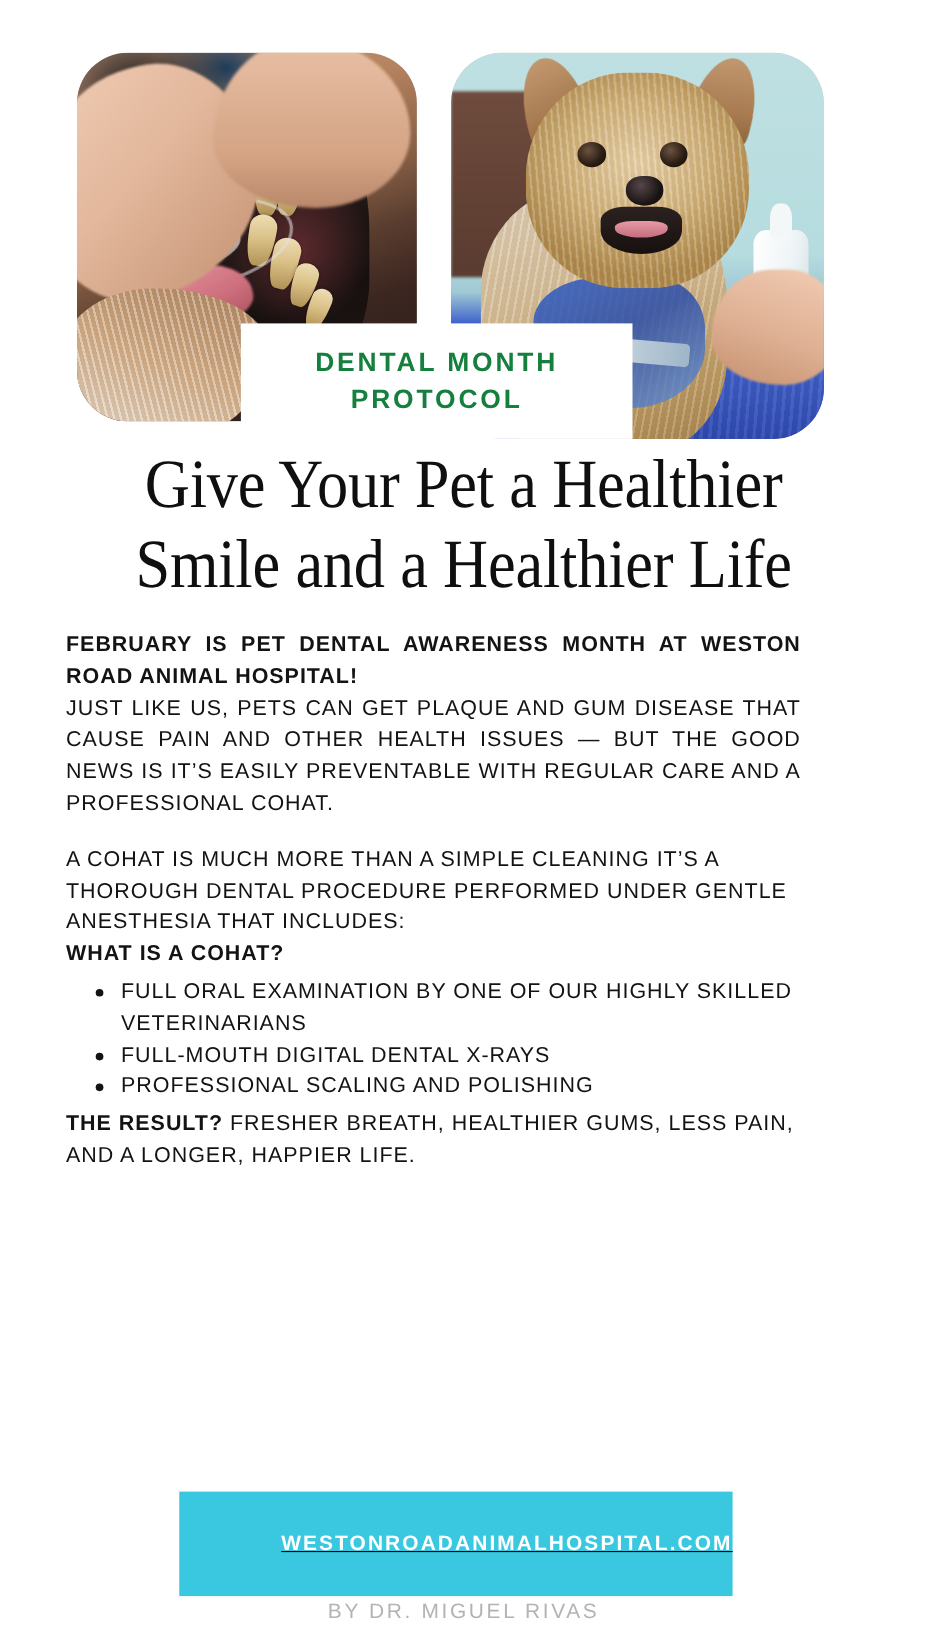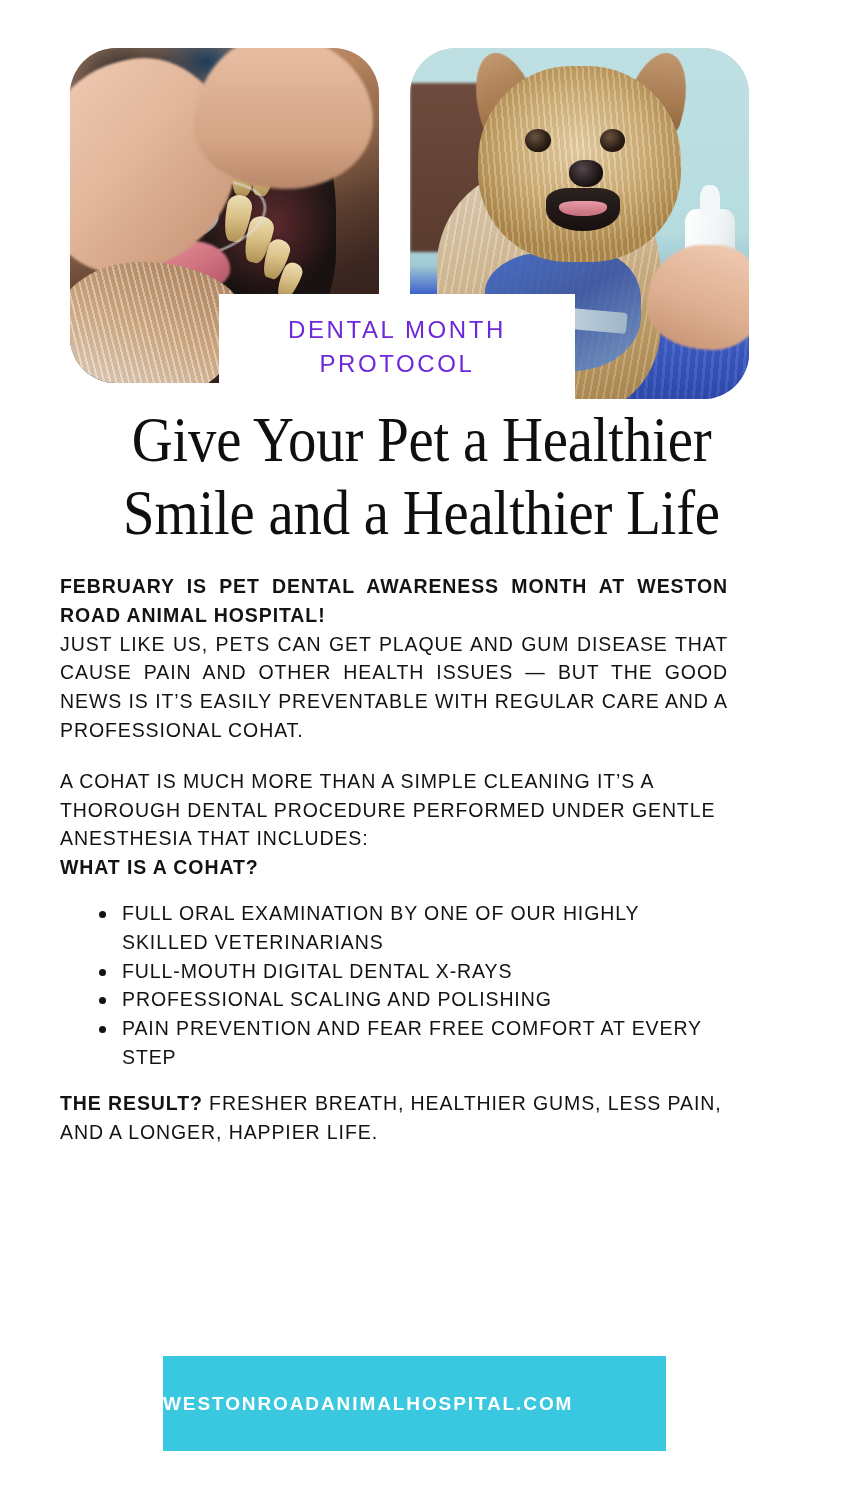--- a/index.html
+++ b/index.html
@@ -242,24 +242,24 @@
     left: 219px; top: 294px;
     width: 356px; height: 105px;
     background: #ffffff;
     display: flex;
     flex-direction: column;
     align-items: center;
     justify-content: center;
     z-index: 4;
   }
   .label-line {
-    color: #6d28d9;
+    color: #15803d;
     font-family: "Liberation Sans", sans-serif;
     font-size: 24px;
-    font-weight: 400;
+    font-weight: 700;
     letter-spacing: 2.6px;
     line-height: 1.38;
     text-align: center;
     white-space: nowrap;
   }
 
   
   .headline {
     position: absolute;
     left: 0; top: 404px;
@@ -290,21 +290,21 @@
   }
 
   .para { margin: 0; }
   .para-justify { text-align: justify; text-align-last: left; }
   .bold { font-weight: 700; }
   .spacer-sm { height: 22px; }
   .spacer-md { height: 34px; }
 
   .bullets {
     list-style: none;
-    margin: 17px;
+    margin: 5px;
     padding: 0 0 0 20px;
   }
   .bullets li {
     position: relative;
     padding-left: 25px;
     line-height: 28.8px;
   }
   .bullets li::before {
     content: "";
     position: absolute;
@@ -315,24 +315,25 @@
   }
 
   
   .cta-button {
     position: absolute;
     left: 163px; top: 1356px;
     width: 503px; height: 95px;
     background: #3ac8e0;
     display: flex;
     align-items: center;
-    justify-content: flex-start;
+    justify-content: flex-end;
     border: none;
     cursor: pointer;
     z-index: 6;
+    text-decoration: underline;
   }
   .cta-text {
     color: #ffffff;
     font-family: "Liberation Sans", sans-serif;
     font-size: 19px;
     font-weight: 700;
     letter-spacing: 1.9px;
     white-space: nowrap;
   }
 
@@ -418,29 +419,29 @@
 
     <div class="spacer-sm"></div>
 
     <p class="para">A COHAT IS MUCH MORE THAN A SIMPLE CLEANING IT’S A THOROUGH DENTAL PROCEDURE PERFORMED UNDER GENTLE ANESTHESIA THAT INCLUDES:</p>
     <p class="para"><span class="bold">WHAT IS A COHAT?</span></p>
 
     <ul class="bullets">
       <li>FULL ORAL EXAMINATION BY ONE OF OUR HIGHLY SKILLED VETERINARIANS</li>
       <li>FULL-MOUTH DIGITAL DENTAL X-RAYS</li>
       <li>PROFESSIONAL SCALING AND POLISHING</li>
-      <li>PAIN PREVENTION AND FEAR FREE COMFORT AT EVERY STEP</li>
     </ul>
 
     <p class="para"><span class="bold">THE RESULT?</span><span> FRESHER BREATH, HEALTHIER GUMS, LESS PAIN, AND A LONGER, HAPPIER LIFE.</span></p>
 
 
     <div class="spacer-md"></div>
 
 
   </div>
 
   <div class="cta-button">
     <span class="cta-text">WESTONROADANIMALHOSPITAL.COM</span>
   </div>
 
+  <div class="byline">BY DR. MIGUEL RIVAS</div>
 
 </div>
 
 </body></html>

